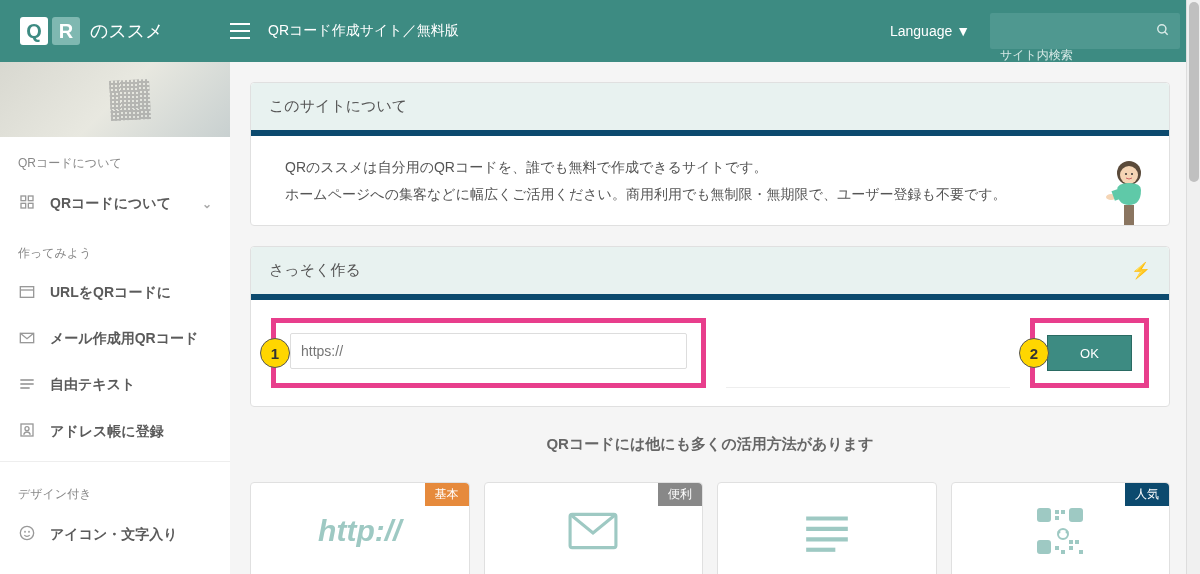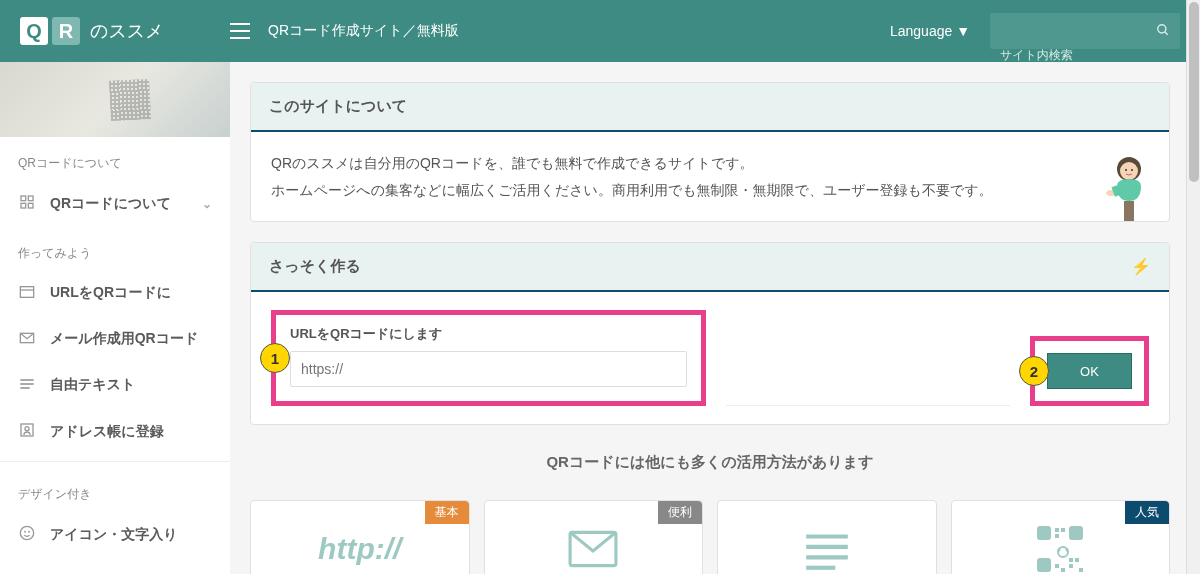--- a/index.html
+++ b/index.html
@@ -32,24 +32,24 @@
 .sb-heading { font-size: 12px; color: #888; padding: 18px 18px 8px; }
 .sb-item { display: flex; align-items: center; gap: 14px; padding: 14px 18px; font-size: 14px; font-weight: bold; color: #5a5a5a; cursor: pointer; }
 .sb-item .icon { width: 18px; text-align: center; color: #999; font-weight: normal; }
 .sb-item .label { flex: 1; }
 .sb-item .chev { color: #aaa; font-size: 12px; }
 .sb-divider { height: 1px; background: #eee; margin: 6px 0; }
 
 
 .content { flex: 1; padding: 20px 30px 20px 20px; overflow-y: auto; }
 .panel { background: #fff; border: 1px solid #e0e0e0; border-radius: 4px; margin-bottom: 20px; }
-.panel-head { background: #e8f2f0; padding: 14px 18px; font-size: 15px; font-weight: bold; color: #555; border-bottom: 2px solid #0c4a6e; border-radius: 4px 4px 0 0; position: relative; }
+.panel-head { background: #e8f2f0; padding: 14px 18px; font-size: 15px; font-weight: normal; color: #555; border-bottom: 6px solid #0c4a6e; border-radius: 4px 4px 0 0; position: relative; }
 .lightning { position: absolute; right: 18px; top: 14px; color: #c0c0c0; font-size: 16px; }
 .panel-body { padding: 18px 20px; position: relative; }
-.intro { line-height: 1.9; font-size: 14px; color: #555; }
+.intro { line-height: 1.9; font-size: 14px; color: #555; margin-left: 14px; }
 .person { position: absolute; right: 10px; bottom: 0; width: 60px; height: 70px; }
 .person svg { width: 100%; height: 100%; }
 
 
 .create-row { display: flex; align-items: flex-end; gap: 20px; }
 .field-wrap { position: relative; border: 5px solid #e83e8c; width: 435px; padding: 10px 14px 14px; }
 .field-label { font-size: 13px; font-weight: bold; color: #555; margin-bottom: 8px; }
 .url-input { width: 100%; height: 36px; padding: 2px 10px; font-size: 14px; border: 1px solid #ddd; border-radius: 2px; color: #aaa; }
 .spacer { flex: 1; border-bottom: 1px solid #eee; height: 36px; }
 .ok-wrap { position: relative; border: 5px solid #e83e8c; padding: 12px; }
@@ -181,21 +181,20 @@
 
       <div class="panel">
         <div class="panel-head">
           <span>さっそく作る</span>
           <span class="lightning">⚡</span>
         </div>
         <div class="panel-body">
           <div class="create-row">
             <div class="field-wrap">
               <div class="badge-num">1</div>
-              <div class="field-label">URLをQRコードにします</div>
               <input class="url-input" placeholder="https://" style="">
             </div>
             <div class="spacer"></div>
             <div class="ok-wrap">
               <div class="badge-num">2</div>
               <button class="ok-btn">OK</button>
             </div>
           </div>
         </div>
       </div>

